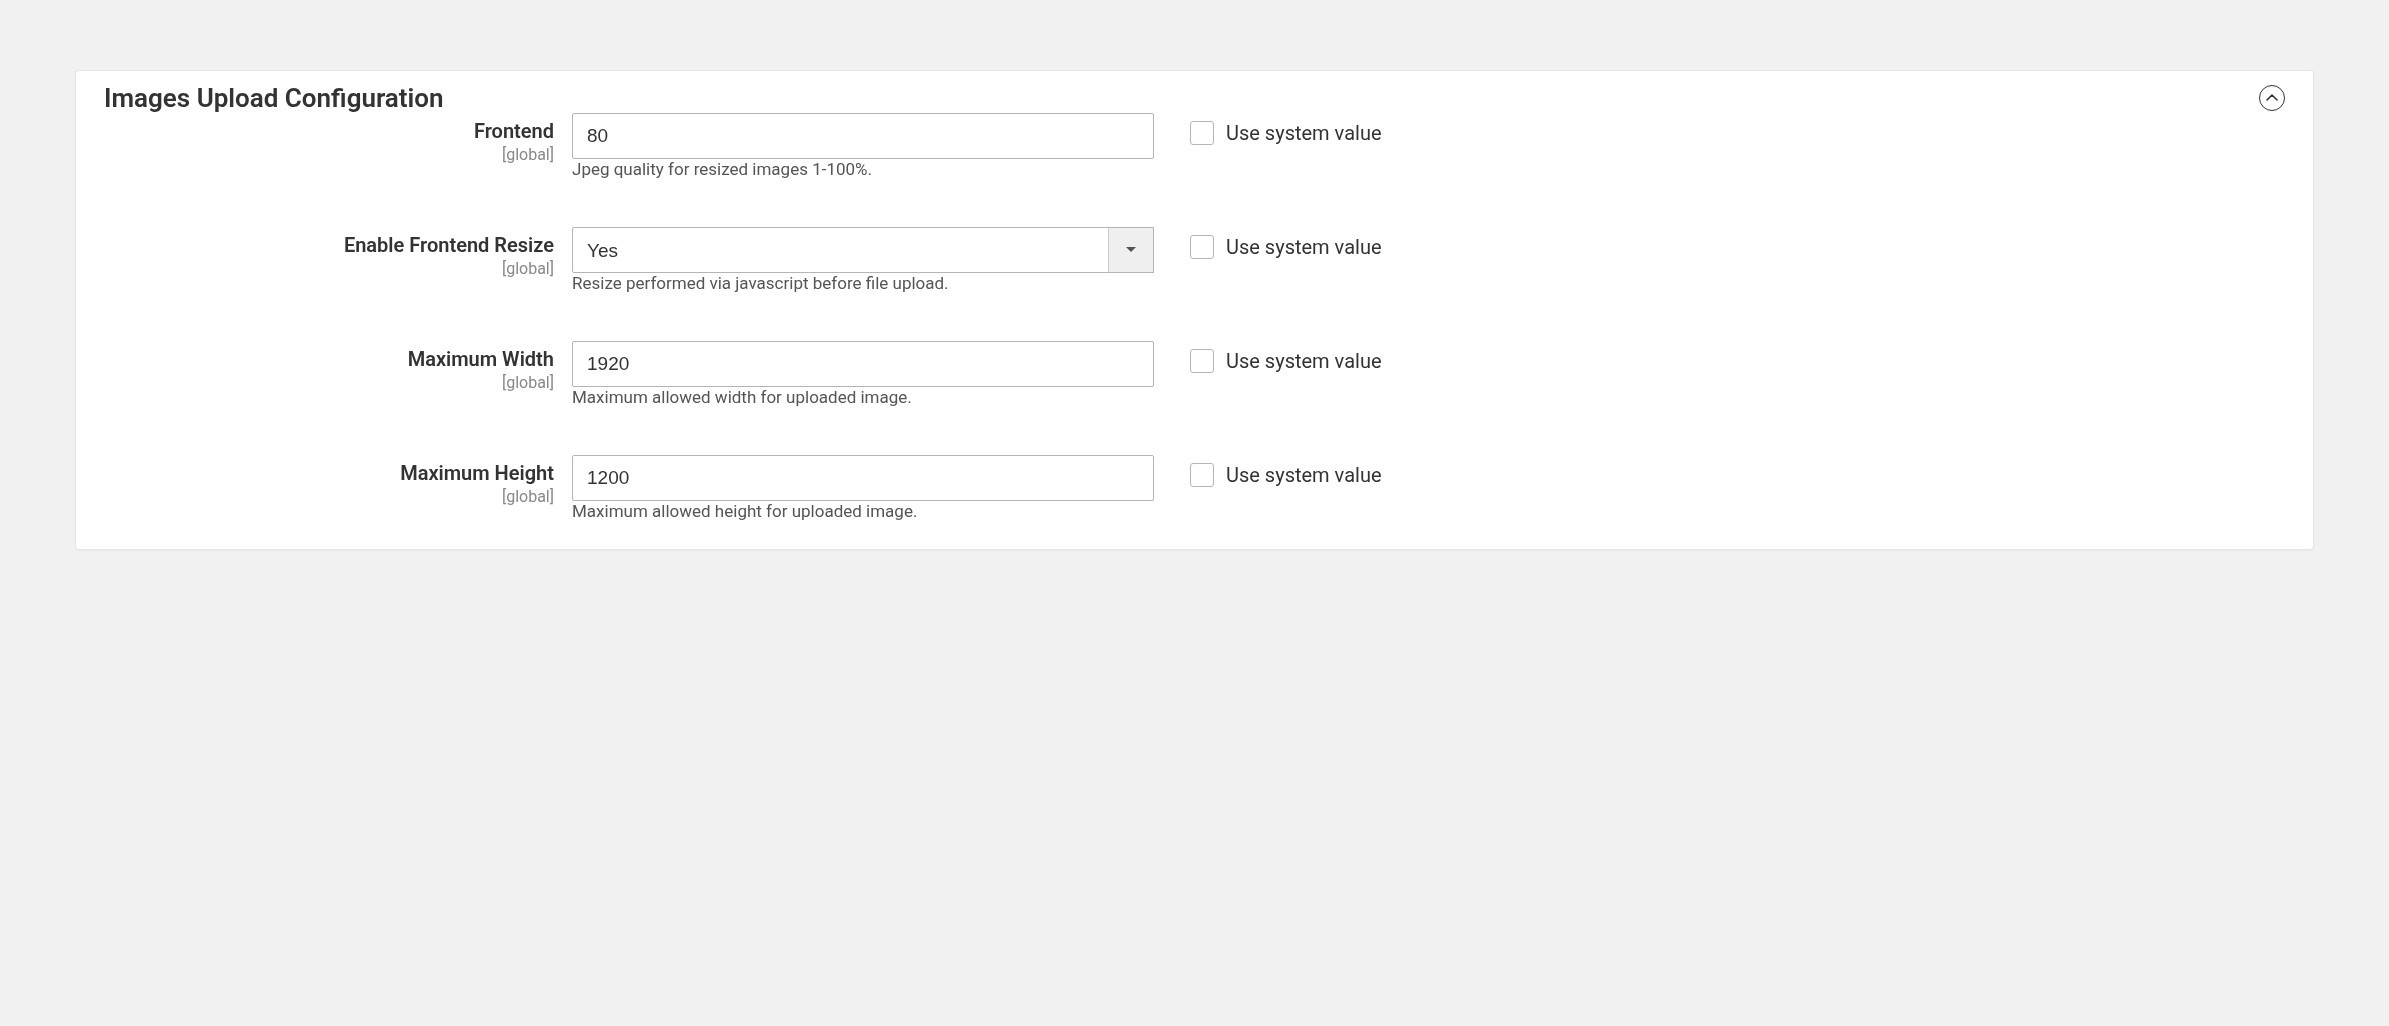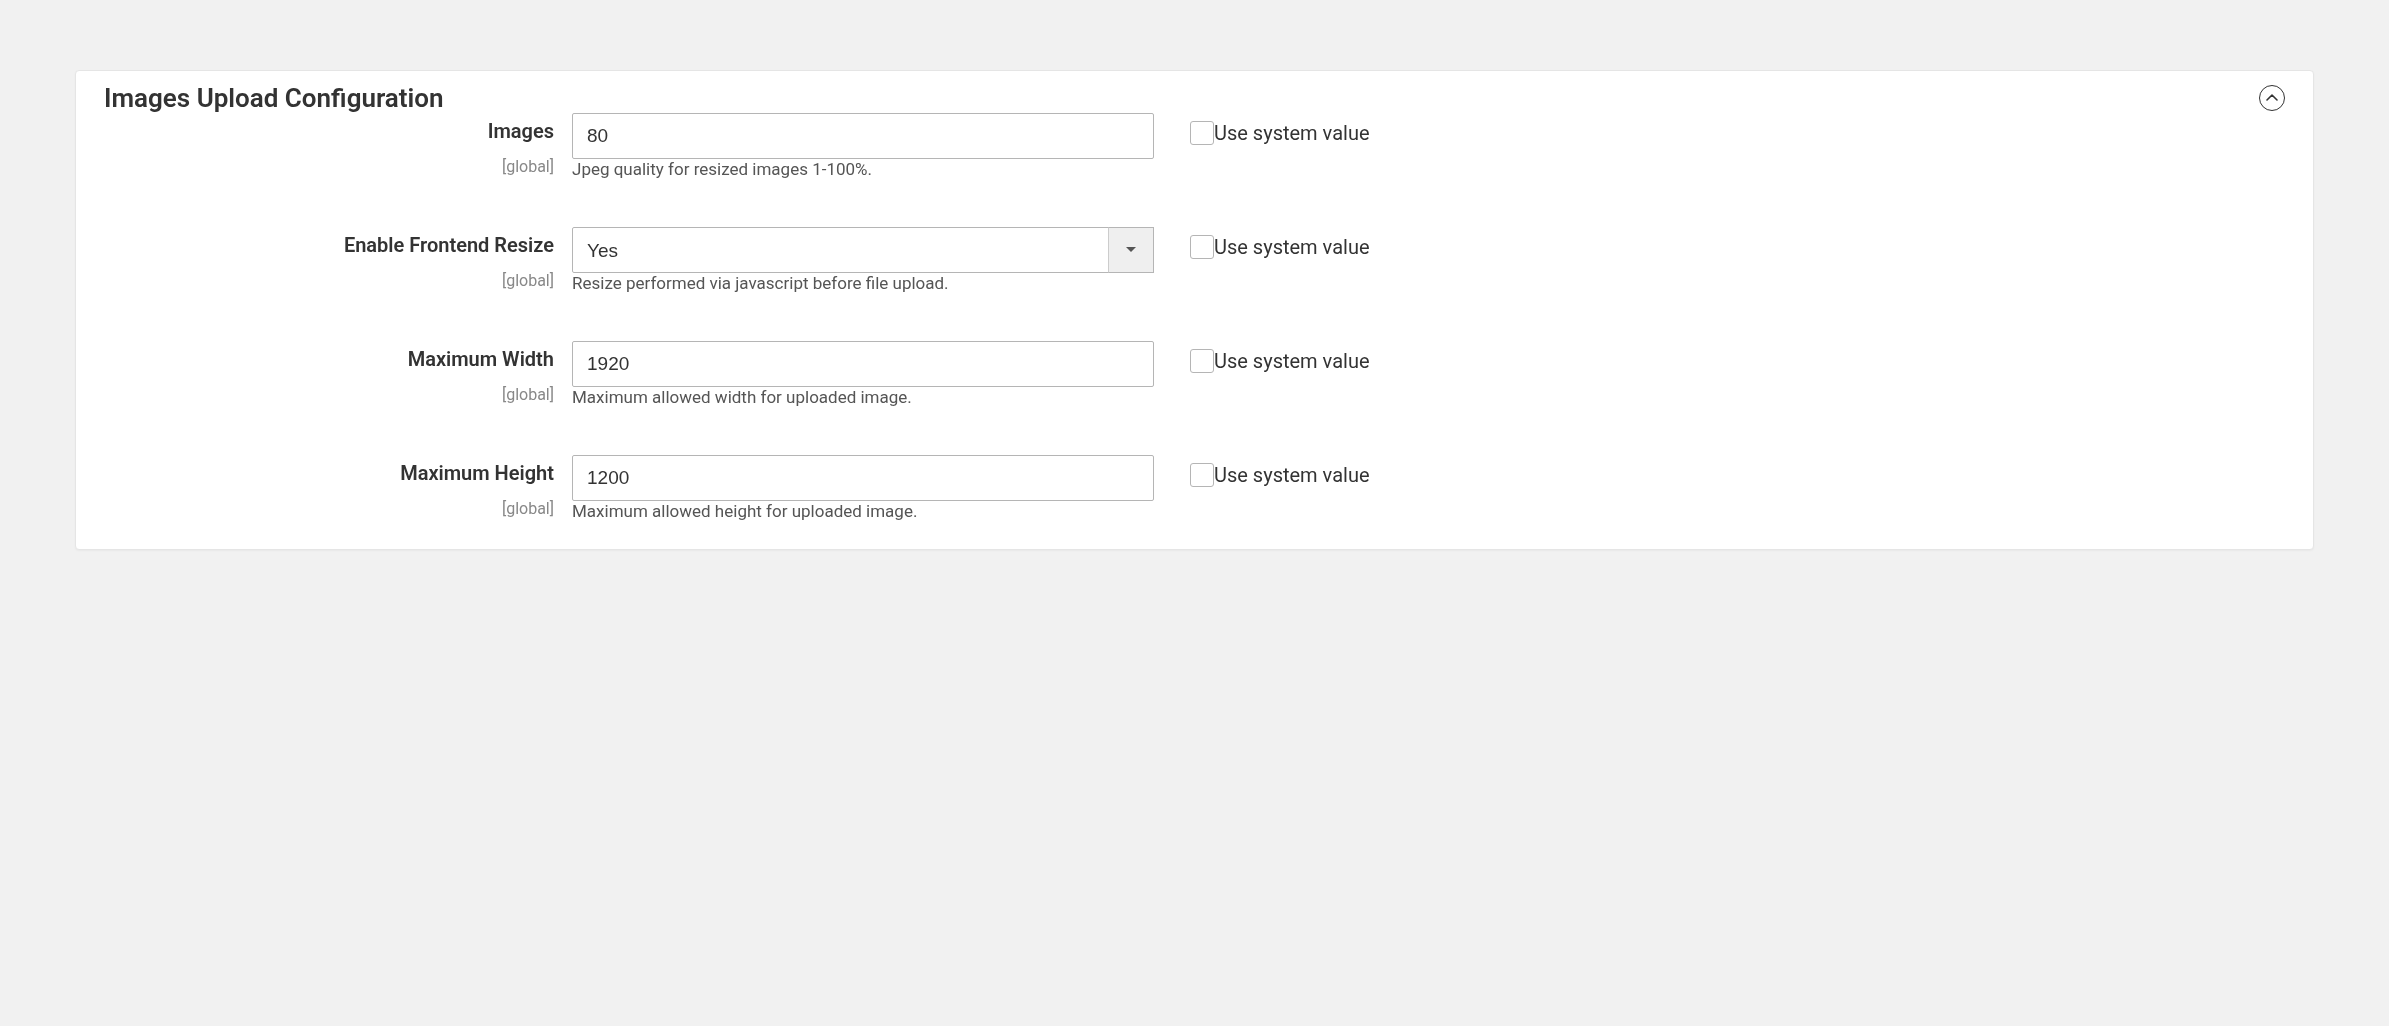--- a/index.html
+++ b/index.html
@@ -53,21 +53,21 @@
     .field-label {
       font-size: 20px;
       font-weight: 600;
       color: #333;
       line-height: 1.2;
     }
     .scope {
       display: block;
       font-size: 16px;
       color: #888;
-      margin-top: 14px;
+      margin-top: 2px;
     }
     .control-col { }
     .text-input {
       width: 100%;
       height: 46px;
       padding: 16px 14px;
       font-size: 19px;
       border: 1px solid #b5b5b5;
       border-radius: 2px;
       background: #fff;
@@ -100,20 +100,21 @@
       pointer-events: none;
     }
     .select-handle svg { display: block; }
     .help-text {
       font-size: 17px;
       color: #555;
     }
     .system-col {
       display: flex;
       align-items: center;
+      gap: 12px;
       padding-top: 8px;
       padding-left: 18px;
     }
     .checkbox {
       width: 24px; height: 24px;
       border: 1px solid #b5b5b5;
       border-radius: 3px;
       background: #fff;
       cursor: pointer;
     }
@@ -134,21 +135,21 @@
             <path d="M1 6 L6 1 L11 6" stroke="#333" stroke-width="1.6" fill="none" stroke-linecap="round" stroke-linejoin="round"></path>
           </svg>
       </span>
     </button>
   </div>
 
   <div class="form-rows">
 
     <div class="form-row">
       <div class="label-col">
-        <span class="field-label">Images</span>
+        <span class="field-label">Frontend</span>
         <span class="scope">[global]</span>
       </div>
       <div class="control-col">
         <input class="text-input" type="text" value="80" style="">
         <div class="help-text">Jpeg quality for resized images 1-100%.</div>
       </div>
       <div class="system-col">
         <button class="checkbox" role="checkbox" aria-checked="false"></button>
         <span class="system-label">Use system value</span>
       </div>

